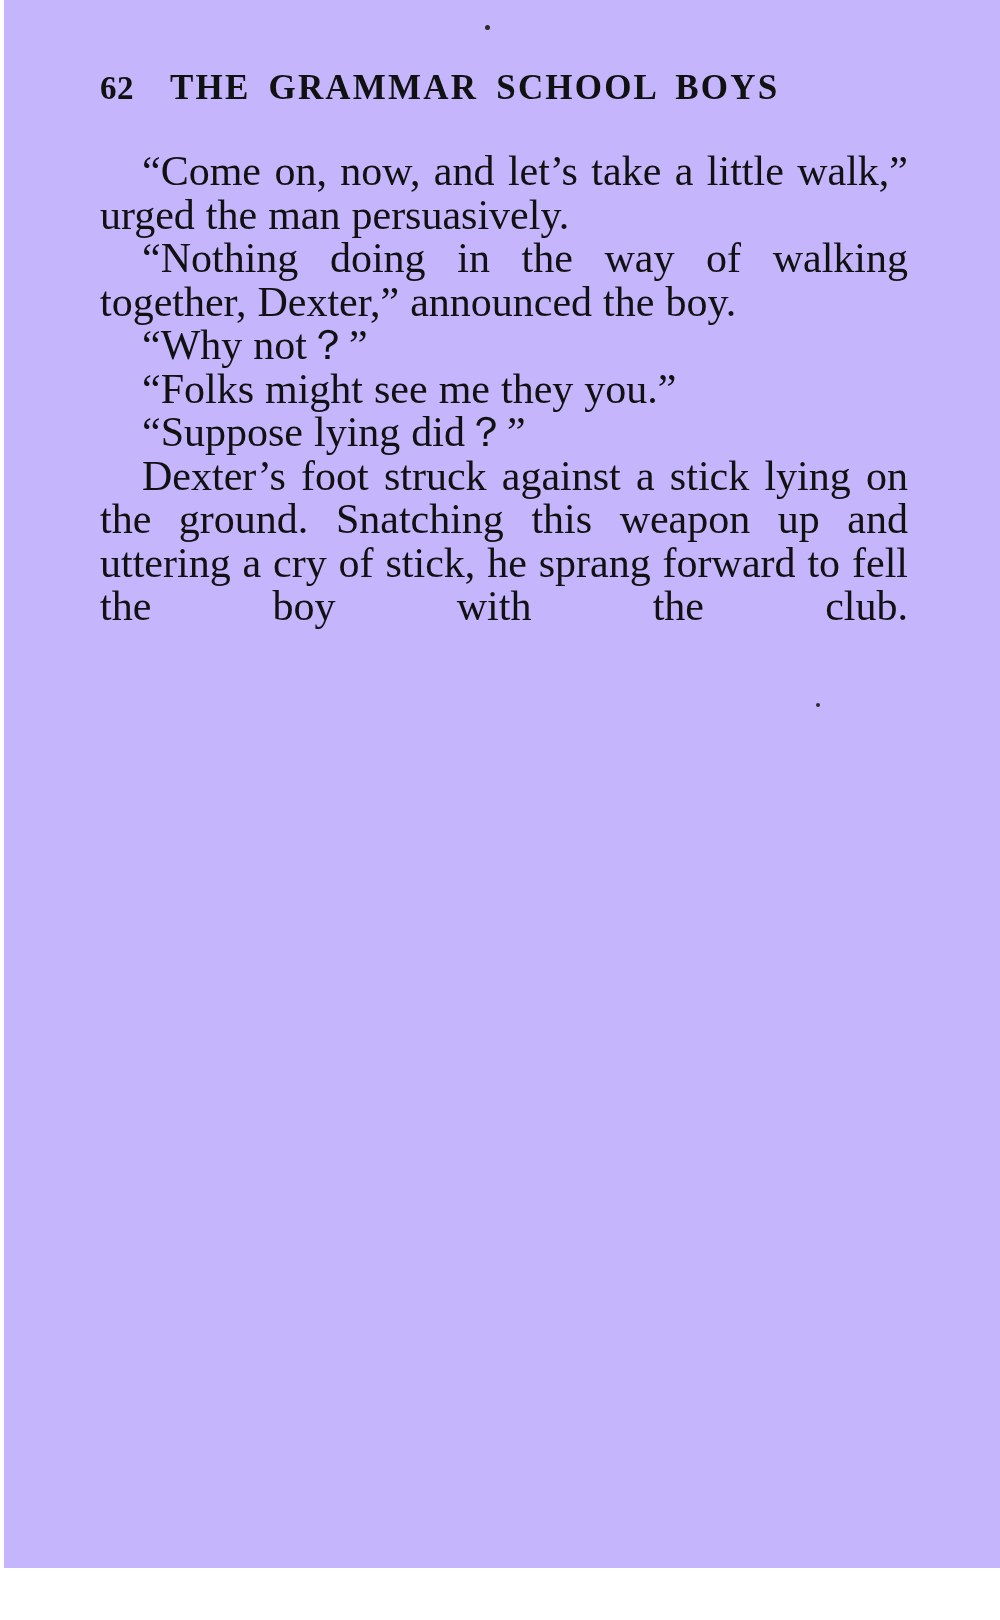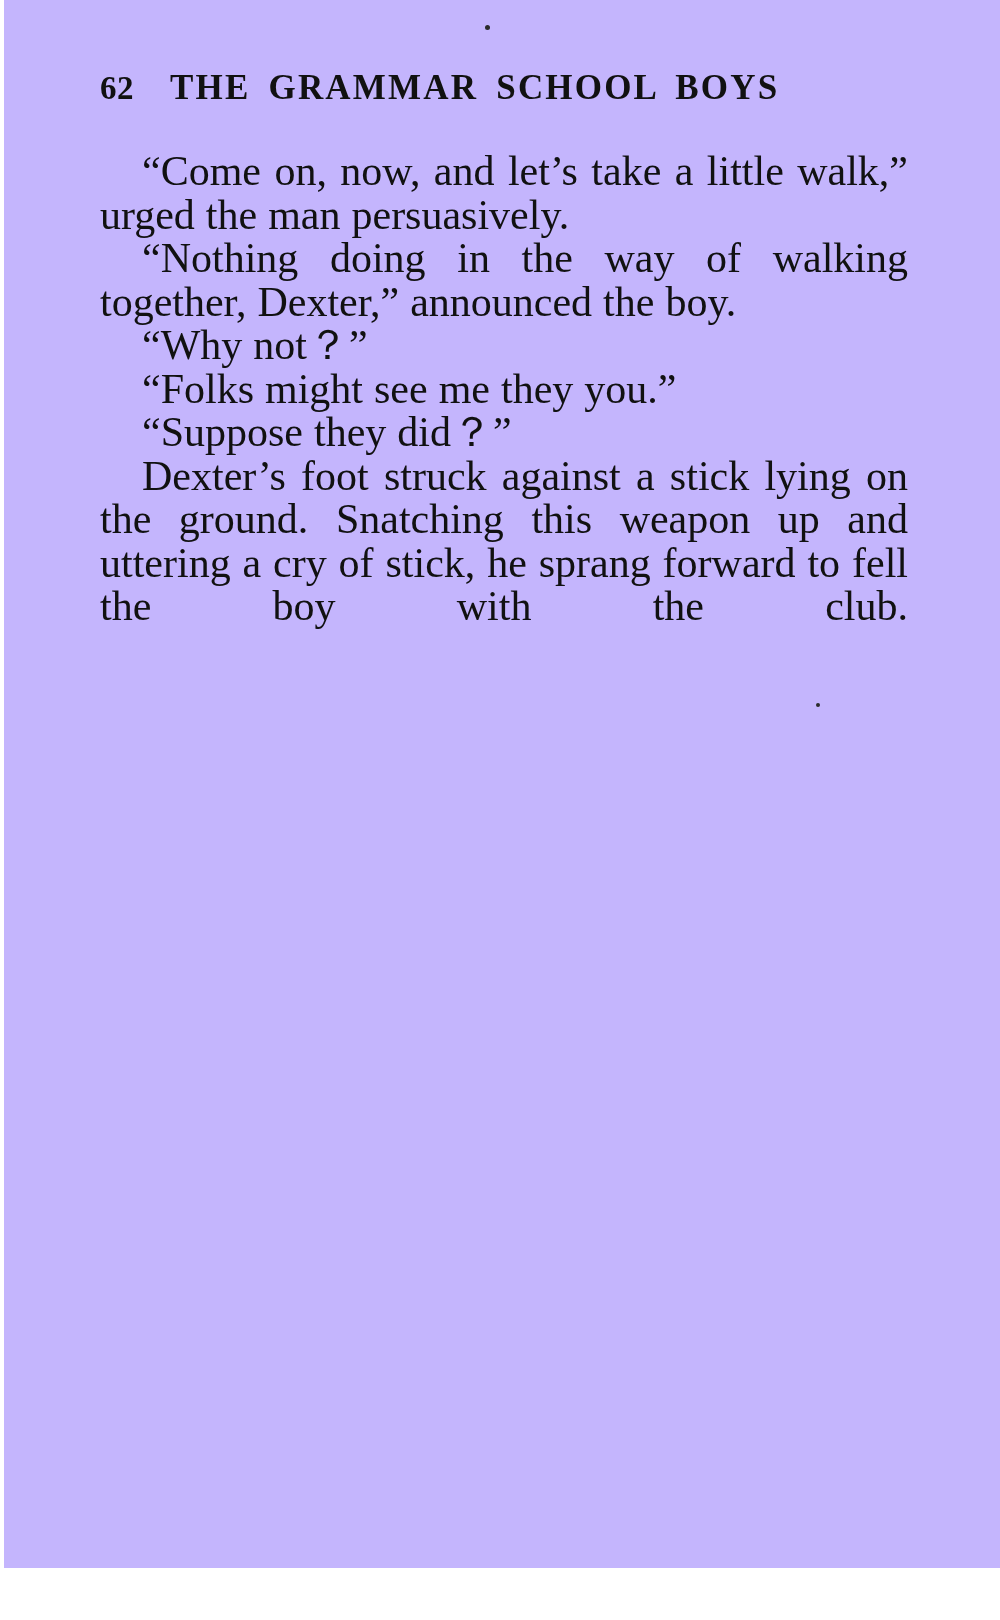--- a/index.html
+++ b/index.html
@@ -92,17 +92,17 @@
   <div class="header">
     <span class="page-number">62</span>
     <span class="running-head">THE GRAMMAR SCHOOL BOYS</span>
   </div>
 
   <div class="body-text">
     <p>“Come on, now, and let’s take a little walk,” urged the man persuasively.</p>
     <p>“Nothing doing in the way of walking together, Dexter,” announced the boy.</p>
     <p>“Why not？”</p>
     <p>“Folks might see me they you.”</p>
-    <p>“Suppose they did？”</p>
+    <p>“Suppose lying did？”</p>
     <p>Dexter’s foot struck against a stick lying on the ground.  Snatching this weapon up and uttering a cry of stick, he sprang forward to fell the boy with the club.</p>
   </div>
 
 </div>
 
 </body></html>

